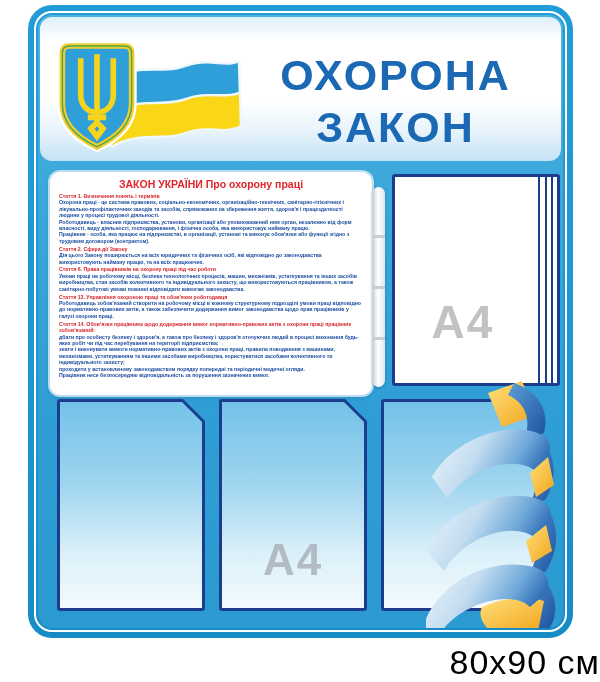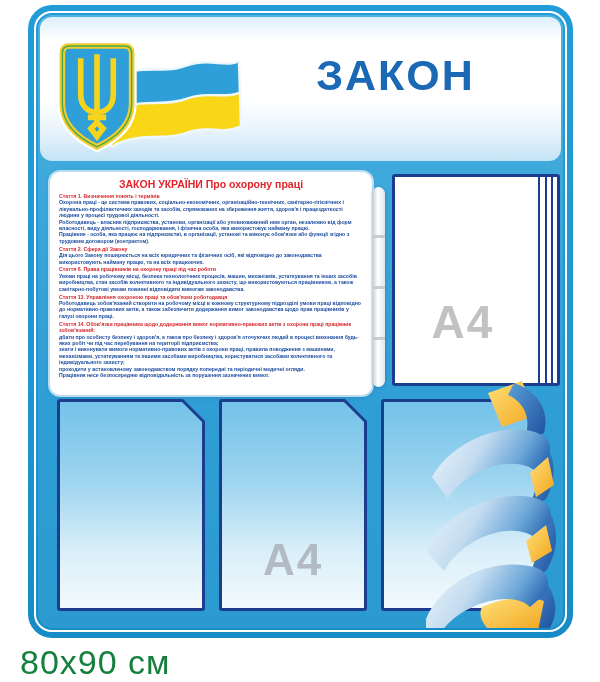--- a/index.html
+++ b/index.html
@@ -84,22 +84,22 @@
   .p1{left:19px;width:148px;}
   .p2{left:181px;width:148px;}
   .p3{left:343px;width:160px;}
   .a4-mid{
     position:absolute;left:0;right:0;top:136px;text-align:center;
     font-weight:bold;font-size:44px;color:rgba(170,178,186,.85);letter-spacing:2px;
   }
   .ribbon{position:absolute;left:388px;top:366px;width:140px;height:250px;z-index:5;}
   
   .size-caption{
-    position:absolute;left:20px;top:643px;width:580px;text-align:left;
-    font-size:34px;color:#15803d;letter-spacing:1px;
+    position:absolute;left:20px;top:643px;width:580px;text-align:right;
+    font-size:34px;color:#000000;letter-spacing:1px;
   }
 </style>
 </head>
 <body>
 
 <div class="board">
   <div class="pinstripe"></div>
 
   <div class="board-content">
 
@@ -119,20 +119,21 @@
         <g stroke="#f7d41c" stroke-width="5.5" fill="none">
           <path d="M24,15 L24,50 C24,62 31,67 38,68"></path>
           <path d="M56,15 L56,50 C56,62 49,67 42,68"></path>
           <path d="M40,11 L40,78"></path>
           <path d="M31,73 L49,73"></path>
           <path d="M40,78 L34,84 L40,92 L46,84 Z"></path>
         </g>
       </svg>
 
       <div class="board-title">
+        <div>ОХОРОНА</div>
         <div>ЗАКОН</div>
       </div>
     </div>
 
     <div class="law-doc">
       <div class="law-title">ЗАКОН УКРАЇНИ Про охорону праці</div>
 
       <div class="law-sec-h">Стаття 1. Визначення понять і термінів</div>
       <p class="law-sec-p">Охорона праці - це система правових, соціально-економічних, організаційно-технічних, санітарно-гігієнічних і лікувально-профілактичних заходів та засобів, спрямованих на збереження життя, здоров'я і працездатності людини у процесі трудової діяльності.</p>
       <p class="law-sec-p">Роботодавець - власник підприємства, установи, організації або уповноважений ним орган, незалежно від форм власності, виду діяльності, господарювання, і фізична особа, яка використовує найману працю.</p>

